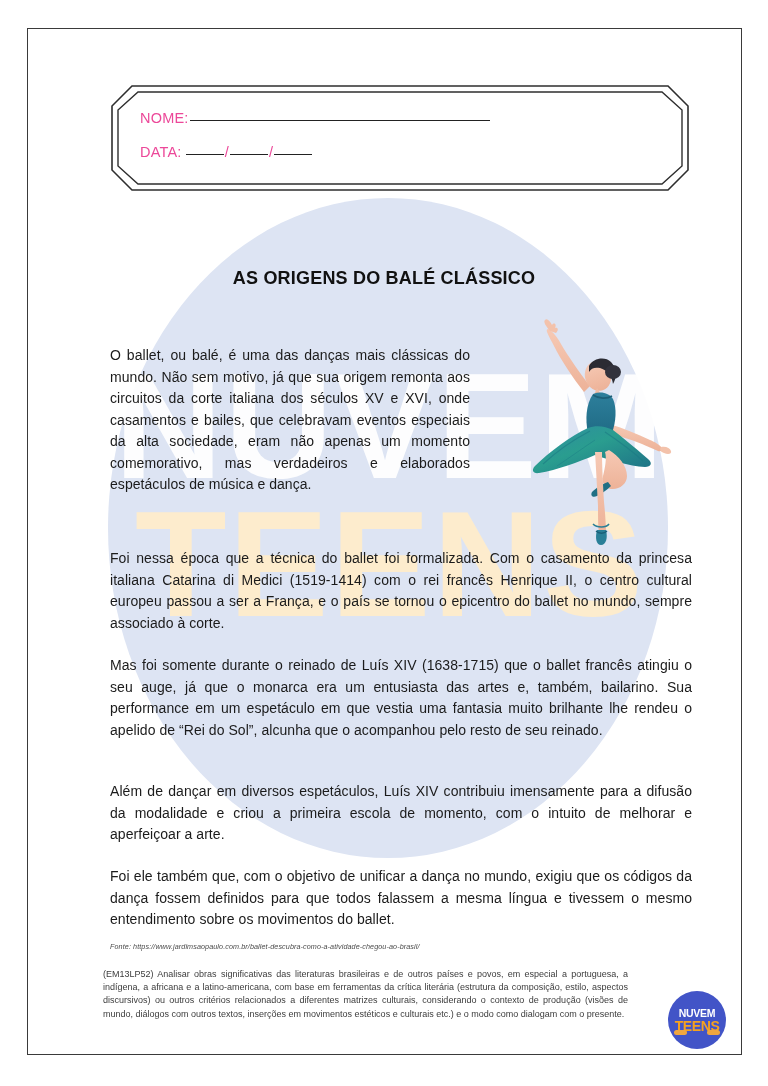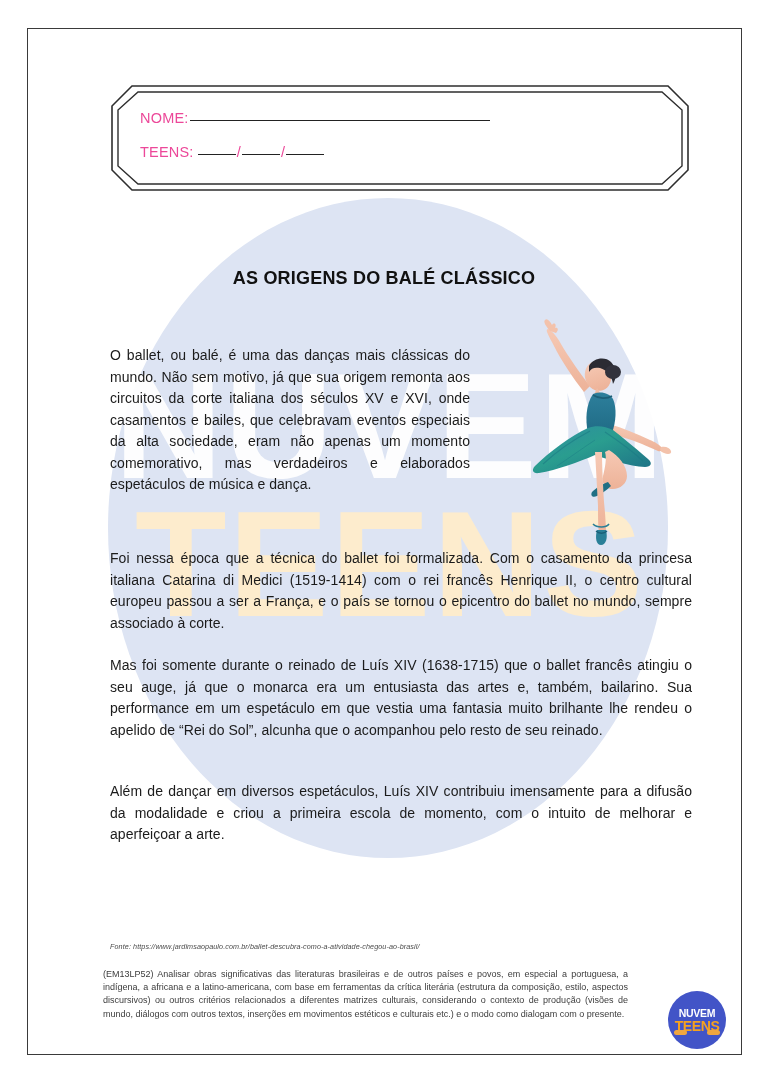--- a/index.html
+++ b/index.html
@@ -302,33 +302,34 @@
 <div id="name-box">
   <svg width="580" height="108" viewBox="0 0 580 108" xmlns="http://www.w3.org/2000/svg">
     <polygon points="22,2 558,2 578,22 578,86 558,106 22,106 2,86 2,22" fill="none" stroke="#2e2e2e" stroke-width="1.6"></polygon>
     <polygon points="28,8 552,8 572,26 572,82 552,100 28,100 8,82 8,26" fill="none" stroke="#2e2e2e" stroke-width="1.4"></polygon>
   </svg>
   <div class="fields">
     <div class="field-row">
       <span class="field-label">NOME:</span><span class="rule-long"></span>
     </div>
     <div class="field-row">
-      <span class="field-label">TEENS:</span>&nbsp;<span class="rule-short"></span><span class="slash">/</span><span class="rule-short"></span><span class="slash">/</span><span class="rule-short"></span>
+      <span class="field-label">DATA:</span>&nbsp;<span class="rule-short"></span><span class="slash">/</span><span class="rule-short"></span><span class="slash">/</span><span class="rule-short"></span>
     </div>
   </div>
 </div>
 
 <div id="content">
 
   <div id="doc-title">AS ORIGENS DO  BALÉ CLÁSSICO</div>
 
   <div class="para narrow" id="p1">O ballet, ou balé, é uma das danças mais clássicas do mundo. Não sem motivo, já que sua origem remonta aos circuitos da corte italiana dos séculos XV e XVI, onde casamentos e bailes, que celebravam eventos especiais da alta sociedade, eram não apenas um momento comemorativo, mas verdadeiros e elaborados espetáculos de música e dança.</div>
   <div class="para wide" id="p2">Foi nessa época que a técnica do ballet foi formalizada. Com o casamento da princesa italiana Catarina di Medici (1519-1414) com o rei francês Henrique II, o centro cultural europeu passou a ser a França, e o país se tornou o epicentro do ballet no mundo, sempre associado à corte.</div>
   <div class="para wide" id="p3">Mas foi somente durante o reinado de Luís XIV (1638-1715) que o ballet francês atingiu o seu auge, já que o monarca era um entusiasta das artes e, também, bailarino. Sua performance em um espetáculo em que vestia uma fantasia muito brilhante lhe rendeu o apelido de “Rei do Sol”, alcunha que o acompanhou pelo resto de seu reinado.</div>
   <div class="para wide" id="p4">Além de dançar em diversos espetáculos, Luís XIV contribuiu imensamente para a difusão da modalidade e criou a primeira escola de momento, com o intuito de melhorar e aperfeiçoar a arte.</div>
+  <div class="para wide" id="p5">Foi ele também que, com o objetivo de unificar a dança no mundo, exigiu que os códigos da dança fossem definidos para que todos falassem a mesma língua e tivessem o mesmo entendimento sobre os movimentos do ballet.</div>
 
   <div id="source">Fonte: https://www.jardimsaopaulo.com.br/ballet-descubra-como-a-atividade-chegou-ao-brasil/</div>
 
   <div id="bncc">(EM13LP52) Analisar obras significativas das literaturas brasileiras e de outros países e povos, em especial a portuguesa, a indígena, a africana e a latino-americana, com base em ferramentas da crítica literária (estrutura da composição, estilo, aspectos discursivos) ou outros critérios relacionados a diferentes matrizes culturais, considerando o contexto de produção (visões de mundo, diálogos com outros textos, inserções em movimentos estéticos e culturais etc.) e o modo como dialogam com o presente.</div>
 </div>
 
 <div id="logo">
   <div class="circle">
     <div class="logo-top">NUVEM</div>
     <div class="logo-bottom">TEENS</div>

